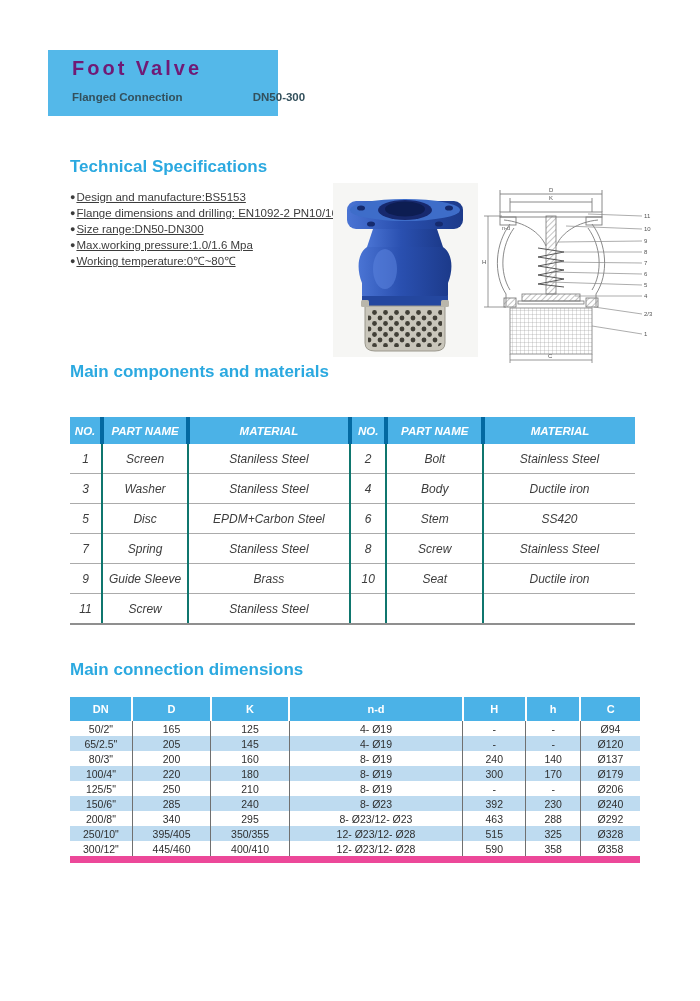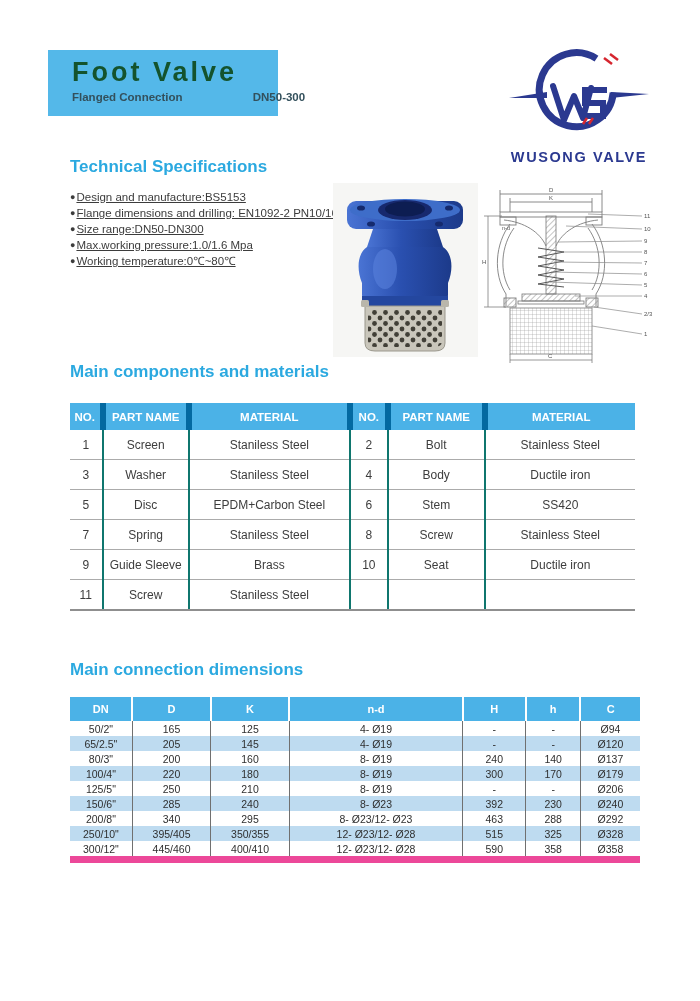--- a/index.html
+++ b/index.html
@@ -2,21 +2,21 @@
 <html style="--banner: #54b8e9; --accent: #2ba9e0; --thead: #4bb2e7; --altrow: #bedbf0; --navy: #2b3990; --red: #d6252e; --valveblue: #2a50b0; --screengray: #c9c6bb;"><head>
 <meta charset="utf-8">
 <style>
   html,body{margin:0;padding:0;background:#fff;}
   .page{position:relative;width:700px;height:1001px;background:#fff;overflow:hidden;
         font-family:"Liberation Sans",sans-serif;}
 
   
   .banner{position:absolute;left:48px;top:50px;width:230px;height:66px;
           background:var(--banner,#54b8e9);}
-  .banner-title{position:absolute;left:24px;top:7px;font-size:27px;color:#14532d;
+  .banner-title{position:absolute;left:24px;top:7px;font-size:20px;color:#701a75;
                 letter-spacing:3px;font-weight:600;}
   .banner-sub{position:absolute;left:24px;top:41px;font-size:11.5px;font-weight:700;
               color:#33505c;white-space:nowrap;}
   .banner-sub .dn{margin-left:26px;padding-left:41px;}
 
   
   .logo{position:absolute;left:500px;top:48px;width:158px;text-align:center;}
   .logo-text{font-size:14.5px;font-weight:700;color:var(--navy,#2b3990);
              letter-spacing:1.6px;margin-top:1px;}
 
@@ -29,23 +29,23 @@
   .specs{position:absolute;left:70px;top:189px;font-size:11.5px;color:#3c3c3c;}
   .spec-item{height:16px;line-height:16px;white-space:nowrap;text-decoration:underline;}
   .bullet{display:inline-block;font-size:9px;vertical-align:1px;margin-right:1px;}
 
   
   .photo{position:absolute;left:333px;top:183px;}
   .drawing{position:absolute;left:480px;top:186px;}
 
   
   table{border-collapse:collapse;table-layout:fixed;}
-  .comp-table{position:absolute;left:70px;top:403px;width:565px;}
+  .comp-table{position:absolute;left:70px;top:417px;width:565px;font-style:italic;}
   .comp-table th{background:var(--thead,#4bb2e7);color:#fff;font-size:11.5px;
-                 font-weight:700;height:25px;border-left:6px solid #0369a1;}
+                 font-weight:700;height:25px;border-left:4px solid #0369a1;}
   .comp-table th:first-child{border-left:none;}
   .comp-table td{height:27px;text-align:center;font-size:12px;color:#3d3d3d;
                  border-left:2px solid #0f766e;border-bottom:1px solid #ababab;
                  overflow:hidden;white-space:nowrap;}
   .comp-table td:first-child{border-left:none;}
   .comp-table tr:last-child td{border-bottom:2px solid #8f8f8f;}
   .comp-table .c0{width:5.3%;} .comp-table .c1{width:15%;} .comp-table .c2{width:29.2%;}
   .comp-table .c3{width:5.8%;} .comp-table .c4{width:17%;} .comp-table .c5{width:27.7%;}
 
   .dims-table{position:absolute;left:70px;top:697px;width:570px;
@@ -70,40 +70,20 @@
 <div class="page">
 
   <div class="banner">
     <div class="banner-title">Foot Valve</div>
     <div class="banner-sub">
       <span>Flanged Connection</span>
       <span class="dn">DN50-300</span>
     </div>
   </div>
 
-  <div class="logo">
-    <svg width="140" height="96" viewBox="0 0 140 96">
-
-      <path d="M 96 16 A 37 37 0 1 0 104 53" fill="none" stroke="var(--navy,#2b3990)" stroke-width="7" transform="rotate(-14 70 48)"></path>
-
-      <line x1="95" y1="10" x2="103" y2="16" stroke="var(--red,#d6252e)" stroke-width="2.5"></line>
-      <line x1="101" y1="6" x2="109" y2="12" stroke="var(--red,#d6252e)" stroke-width="2.5"></line>
-
-      <polygon points="0,50 38,44 38,50" fill="var(--navy,#2b3990)"></polygon>
-      <polygon points="140,46 102,44 102,50" fill="var(--navy,#2b3990)"></polygon>
-
-      <polyline points="44,38 55,72 65,48 74,70 82,40" fill="none" stroke="var(--navy,#2b3990)" stroke-width="6" stroke-linecap="round" stroke-linejoin="round"></polyline>
-
-      <path d="M 98 42 L 76 42 L 76 55 L 94 55 L 94 68 L 72 68" fill="none" stroke="var(--navy,#2b3990)" stroke-width="6"></path>
-
-      <line x1="74" y1="76" x2="78" y2="70" stroke="var(--red,#d6252e)" stroke-width="2.5"></line>
-      <line x1="80" y1="76" x2="84" y2="70" stroke="var(--red,#d6252e)" stroke-width="2.5"></line>
-    </svg>
-    <div class="logo-text">WUSONG VALVE</div>
-  </div>
 
   <div class="section-heading h-tech">Technical Specifications</div>
   <div class="specs">
       <div class="spec-item"><span class="bullet">●</span><span>Design and manufacture:BS5153</span></div>
       <div class="spec-item"><span class="bullet">●</span><span>Flange dimensions and drilling: EN1092-2 PN10/16</span></div>
       <div class="spec-item"><span class="bullet">●</span><span>Size range:DN50-DN300</span></div>
       <div class="spec-item"><span class="bullet">●</span><span>Max.working pressure:1.0/1.6 Mpa</span></div>
       <div class="spec-item"><span class="bullet">●</span><span>Working temperature:0℃~80℃</span></div>
     </div>
 

